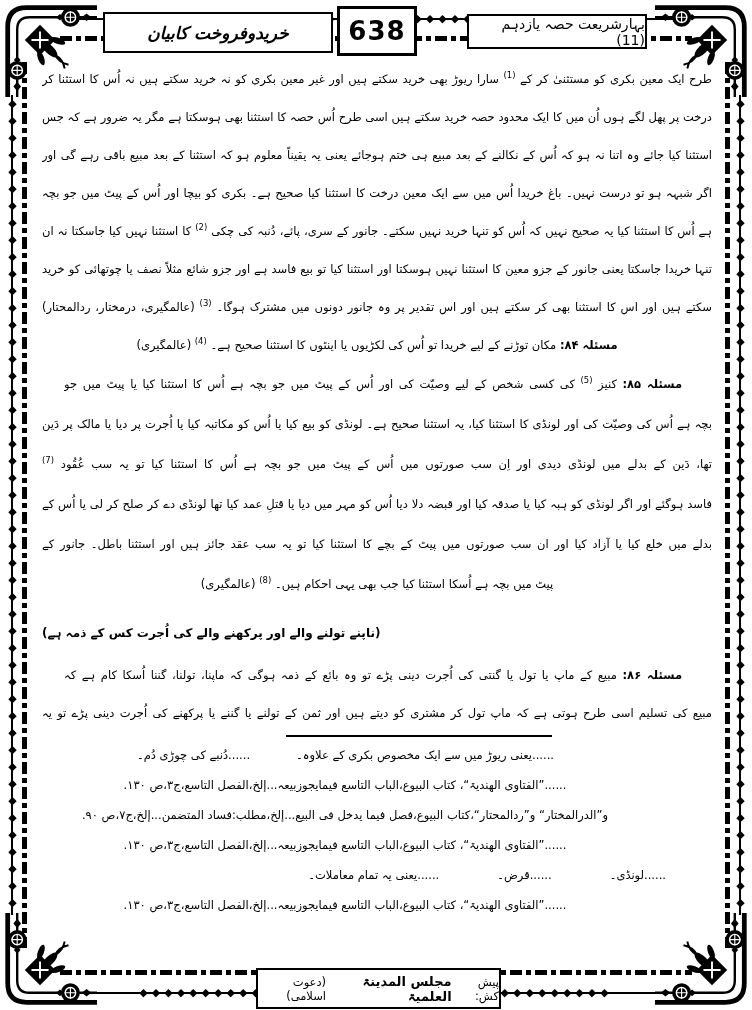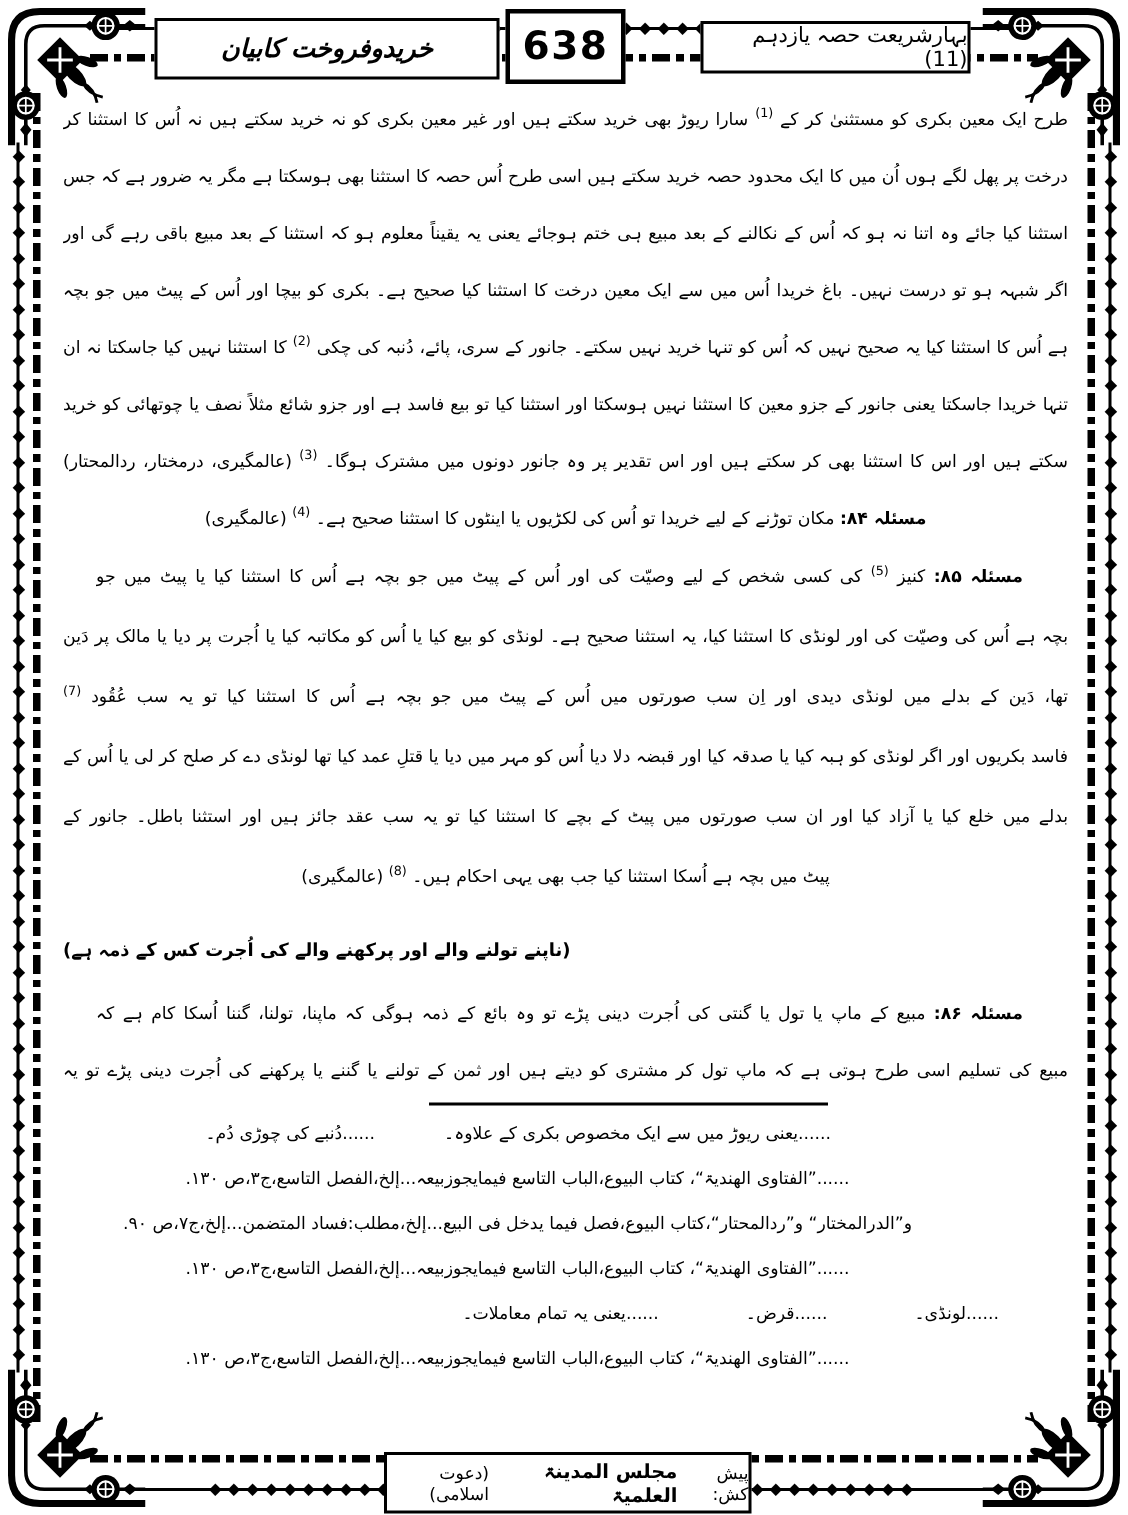--- a/index.html
+++ b/index.html
@@ -127,21 +127,21 @@
     <div class="uline">اگر شبہہ ہو تو درست نہیں۔ باغ خریدا اُس میں سے ایک معین درخت کا استثنا کیا صحیح ہے۔ بکری کو بیچا اور اُس کے پیٹ میں جو بچہ</div>
     <div class="uline">ہے اُس کا استثنا کیا یہ صحیح نہیں کہ اُس کو تنہا خرید نہیں سکتے۔ جانور کے سری، پائے، دُنبہ کی چکی <sup>(2)</sup> کا استثنا نہیں کیا جاسکتا نہ ان کو</div>
     <div class="uline">تنہا خریدا جاسکتا یعنی جانور کے جزو معین کا استثنا نہیں ہوسکتا اور استثنا کیا تو بیع فاسد ہے اور جزو شائع مثلاً نصف یا چوتھائی کو خرید بھی</div>
     <div class="uline">سکتے ہیں اور اس کا استثنا بھی کر سکتے ہیں اور اس تقدیر پر وہ جانور دونوں میں مشترک ہوگا۔ <sup>(3)</sup> (عالمگیری، درمختار، ردالمحتار)</div>
 
     <div class="uline center"><b>مسئلہ ۸۴:</b> مکان توڑنے کے لیے خریدا تو اُس کی لکڑیوں یا اینٹوں کا استثنا صحیح ہے۔ <sup>(4)</sup> (عالمگیری)</div>
 
     <div class="uline m85 indent"><b>مسئلہ ۸۵:</b> کنیز <sup>(5)</sup> کی کسی شخص کے لیے وصیّت کی اور اُس کے پیٹ میں جو بچہ ہے اُس کا استثنا کیا یا پیٹ میں جو</div>
     <div class="uline m85">بچہ ہے اُس کی وصیّت کی اور لونڈی کا استثنا کیا، یہ استثنا صحیح ہے۔ لونڈی کو بیع کیا یا اُس کو مکاتبہ کیا یا اُجرت پر دیا یا مالک پر دَین </div>
     <div class="uline m85">تھا، دَین کے بدلے میں لونڈی دیدی اور اِن سب صورتوں میں اُس کے پیٹ میں جو بچہ ہے اُس کا استثنا کیا تو یہ سب عُقُود <sup>(7)</sup></div>
-    <div class="uline m85">فاسد بکریوں اور اگر لونڈی کو ہبہ کیا یا صدقہ کیا اور قبضہ دلا دیا اُس کو مہر میں دیا یا قتلِ عمد کیا تھا لونڈی دے کر صلح کر لی یا اُس کے</div>
+    <div class="uline m85">فاسد ہوگئے اور اگر لونڈی کو ہبہ کیا یا صدقہ کیا اور قبضہ دلا دیا اُس کو مہر میں دیا یا قتلِ عمد کیا تھا لونڈی دے کر صلح کر لی یا اُس کے</div>
     <div class="uline m85">بدلے میں خلع کیا یا آزاد کیا اور ان سب صورتوں میں پیٹ کے بچے کا استثنا کیا تو یہ سب عقد جائز ہیں اور استثنا باطل۔ جانور کے</div>
     <div class="uline m85 center">پیٹ میں بچہ ہے اُسکا استثنا کیا جب بھی یہی احکام ہیں۔ <sup>(8)</sup> (عالمگیری)</div>
 
     <div class="heading">(ناپنے تولنے والے اور پرکھنے والے کی اُجرت کس کے ذمہ ہے)</div>
 
     <div class="uline indent"><b>مسئلہ ۸۶:</b> مبیع کے ماپ یا تول یا گنتی کی اُجرت دینی پڑے تو وہ بائع کے ذمہ ہوگی کہ ماپنا، تولنا، گننا اُسکا کام ہے کہ</div>
     <div class="uline">مبیع کی تسلیم اسی طرح ہوتی ہے کہ ماپ تول کر مشتری کو دیتے ہیں اور ثمن کے تولنے یا گننے یا پرکھنے کی اُجرت دینی پڑے تو یہ</div>
 
     <div class="fn-sep"></div>
 

